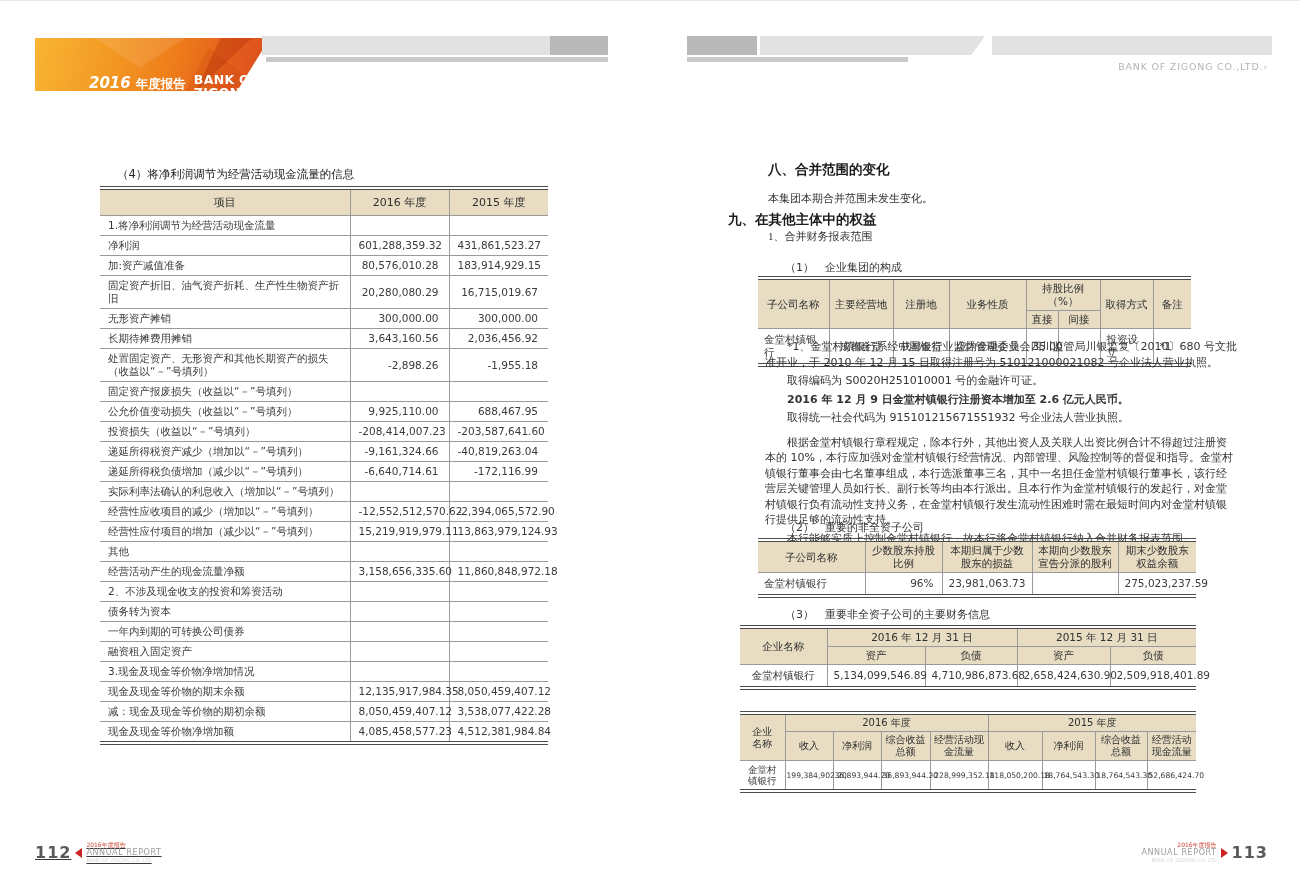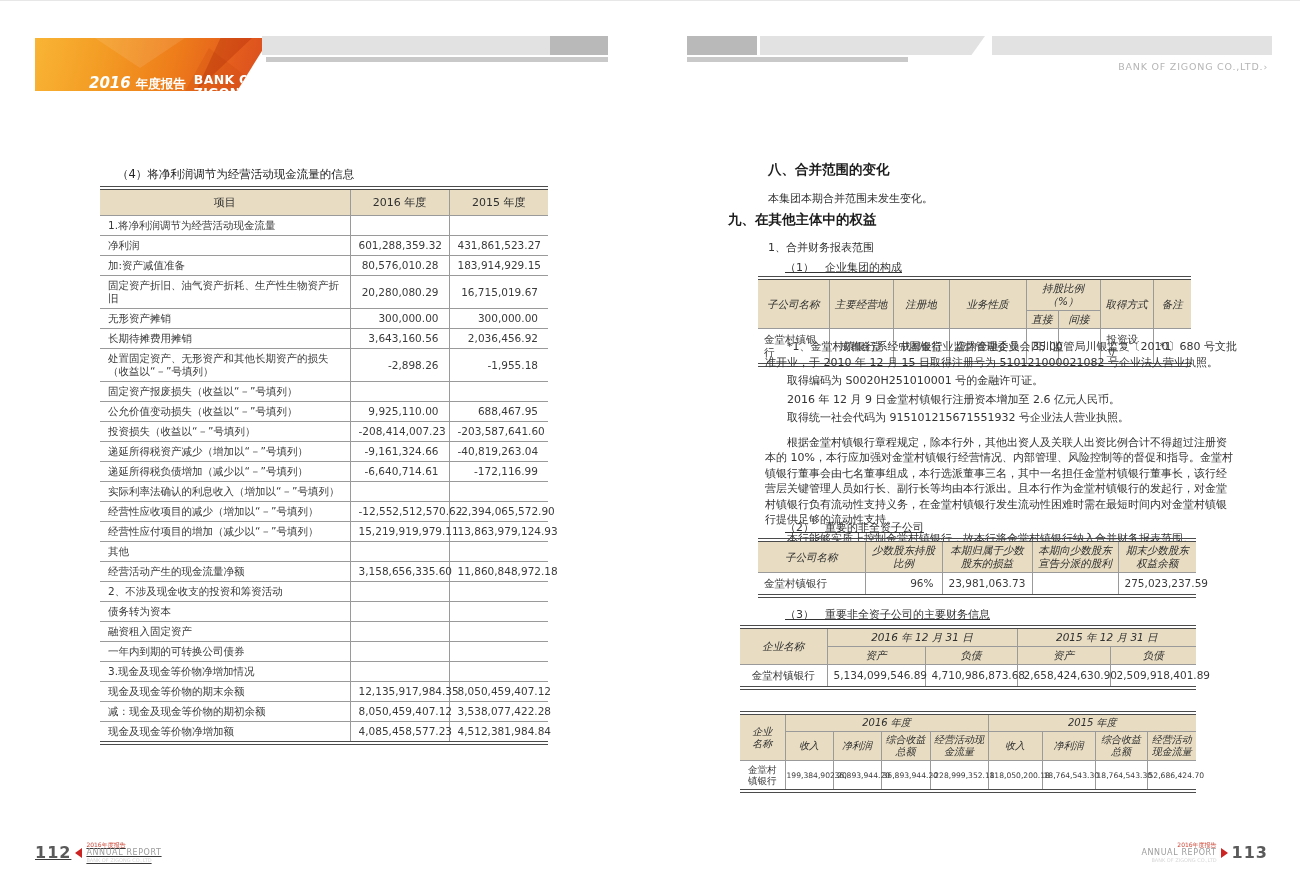--- a/index.html
+++ b/index.html
@@ -24,35 +24,35 @@
   .logo-en { font-size:8px; font-weight:bold; letter-spacing:0.4px; margin-top:1px; }
   .logo-bank { font-size:12.5px; font-weight:bold; line-height:13px; letter-spacing:0.3px; }
   .bar { position:absolute; background:#e2e2e2; }
   .bar-dark { position:absolute; background:#b9b9b9; }
   .bar-mid { position:absolute; background:#c9c9c9; }
   .rp-company { position:absolute; top:61px; right:32px; font-size:9.5px; color:#b5b5b5; letter-spacing:0.8px; }
 
   
   .sec-heading { position:absolute; font-size:13.5px; font-weight:bold; color:#1d1d1d; }
   .body-line { position:absolute; font-size:11px; color:#333; }
-  .item-line { position:absolute; font-size:11px; color:#333;text-decoration:underline; }
+  .item-line { position:absolute; font-size:11px; color:#333; }
   .lp-title { position:absolute; left:117px; top:167px; font-size:11.5px; color:#222; }
 
   
   .tbl-wrap { position:absolute; border-top:4px double #4b4b4b; border-bottom:4px double #4b4b4b; }
   table { border-collapse:collapse; border:hidden; width:100%; table-layout:fixed; }
   th,td { border:1px solid #9a9a9a; white-space:pre-line; }
   thead th { background:#e8ddc3; font-weight:normal; text-align:center; color:#2f2f2f; }
 
   .cashflow th { font-size:11px; padding:5px 2px; }
   .cashflow td { font-size:10.5px; line-height:13px; padding:3px 8px; }
   .cashflow .c-item { text-align:left; }
   .cashflow .c-num { text-align:right; padding-right:10px; }
 
-  .rtbl th { font-size:10.5px; line-height:13px; padding:2px 2px;font-style:italic; }
+  .rtbl th { font-size:10.5px; line-height:13px; padding:2px 2px; }
   .rtbl td { font-size:10.5px; line-height:13px; padding:4px 6px; }
   .c-l { text-align:left; }
   .c-c { text-align:center; }
   .c-r { text-align:right; padding-right:8px !important; }
 
   .perf th { font-size:10px; line-height:12px; padding:2px 1px; }
   .perf td { font-size:7.6px; line-height:9px; padding:3px 1px; white-space:nowrap; text-align:center; }
   .perf .c-name { font-size:9.5px; line-height:11px; white-space:pre-line; }
 
   
@@ -204,26 +204,26 @@
             <td class="c-item">2、不涉及现金收支的投资和筹资活动</td>
             <td class="c-num"></td>
             <td class="c-num"></td>
           </tr>
           <tr>
             <td class="c-item">债务转为资本</td>
             <td class="c-num"></td>
             <td class="c-num"></td>
           </tr>
           <tr>
+            <td class="c-item">一年内到期的可转换公司债券</td>
+            <td class="c-num"></td>
+            <td class="c-num"></td>
+          </tr>
+          <tr>
             <td class="c-item">融资租入固定资产</td>
-            <td class="c-num"></td>
-            <td class="c-num"></td>
-          </tr>
-          <tr>
-            <td class="c-item">一年内到期的可转换公司债券</td>
             <td class="c-num"></td>
             <td class="c-num"></td>
           </tr>
           <tr>
             <td class="c-item">3.现金及现金等价物净增加情况</td>
             <td class="c-num"></td>
             <td class="c-num"></td>
           </tr>
           <tr>
             <td class="c-item">现金及现金等价物的期末余额</td>
@@ -240,21 +240,21 @@
             <td class="c-num">4,085,458,577.23</td>
             <td class="c-num">4,512,381,984.84</td>
           </tr>
         </tbody>
     </table>
   </div>
 
   <div class="sec-heading" style="left:768px;top:161px;">八、合并范围的变化</div>
   <div class="body-line" style="left:768px;top:191px;">本集团本期合并范围未发生变化。</div>
   <div class="sec-heading" style="left:728px;top:211px;">九、在其他主体中的权益</div>
-  <div class="body-line" style="left:768px;top:240px;">1、合并财务报表范围</div>
+  <div class="body-line" style="left:768px;top:229px;font-family:Liberation Serif, serif;">1、合并财务报表范围</div>
   <div class="item-line" style="left:785px;top:260px;">（1）　企业集团的构成</div>
 
   <div class="tbl-wrap" style="left:758px;top:276px;width:433px;">
     <table class="rtbl">
       <colgroup>
           <col style="width:71px">
           <col style="width:64px">
           <col style="width:56px">
           <col style="width:77px">
           <col style="width:32px">
@@ -288,21 +288,21 @@
             <td class="c-l">投资设立</td>
             <td class="c-l">*1</td>
           </tr>
         </tbody>
     </table>
   </div>
 
   <div style="position:absolute;left:765px;top:339px;width:472px;font-size:11px;line-height:15.5px;color:#333;">
     <p style="text-indent:2em;margin-bottom:3px;">*1、金堂村镇银行系经中国银行业监督管理委员会四川监管局川银监复〔2010〕680 号文批准开业，于 2010 年 12 月 15 日取得注册号为 510121000021082 号企业法人营业执照。</p>
     <p style="text-indent:2em;margin-bottom:3px;">取得编码为 S0020H251010001 号的金融许可证。</p>
-    <p style="text-indent:2em;margin-bottom:3px;">2016 年 12 月 9 日金堂村镇银行注册资本增加至 2.6 亿元人民币。</p>
+    <p style="text-indent:2em;margin-bottom:3px;font-weight:bold;">2016 年 12 月 9 日金堂村镇银行注册资本增加至 2.6 亿元人民币。</p>
     <p style="text-indent:2em;margin-bottom:3px;">取得统一社会代码为 915101215671551932 号企业法人营业执照。</p>
     <p style="text-indent:2em;margin-bottom:3px;margin-top:9px;">根据金堂村镇银行章程规定，除本行外，其他出资人及关联人出资比例合计不得超过注册资本的 10%，本行应加强对金堂村镇银行经营情况、内部管理、风险控制等的督促和指导。金堂村镇银行董事会由七名董事组成，本行选派董事三名，其中一名担任金堂村镇银行董事长，该行经营层关键管理人员如行长、副行长等均由本行派出。且本行作为金堂村镇银行的发起行，对金堂村镇银行负有流动性支持义务，在金堂村镇银行发生流动性困难时需在最短时间内对金堂村镇银行提供足够的流动性支持。</p>
     <p style="text-indent:2em;">本行能够实质上控制金堂村镇银行，故本行将金堂村镇银行纳入合并财务报表范围。</p>
   </div>
 
   <div class="item-line" style="left:785px;top:520px;">（2）　重要的非全资子公司</div>
 
   <div class="tbl-wrap" style="left:758px;top:538px;width:438px;">
     <table class="rtbl">
       <colgroup>

